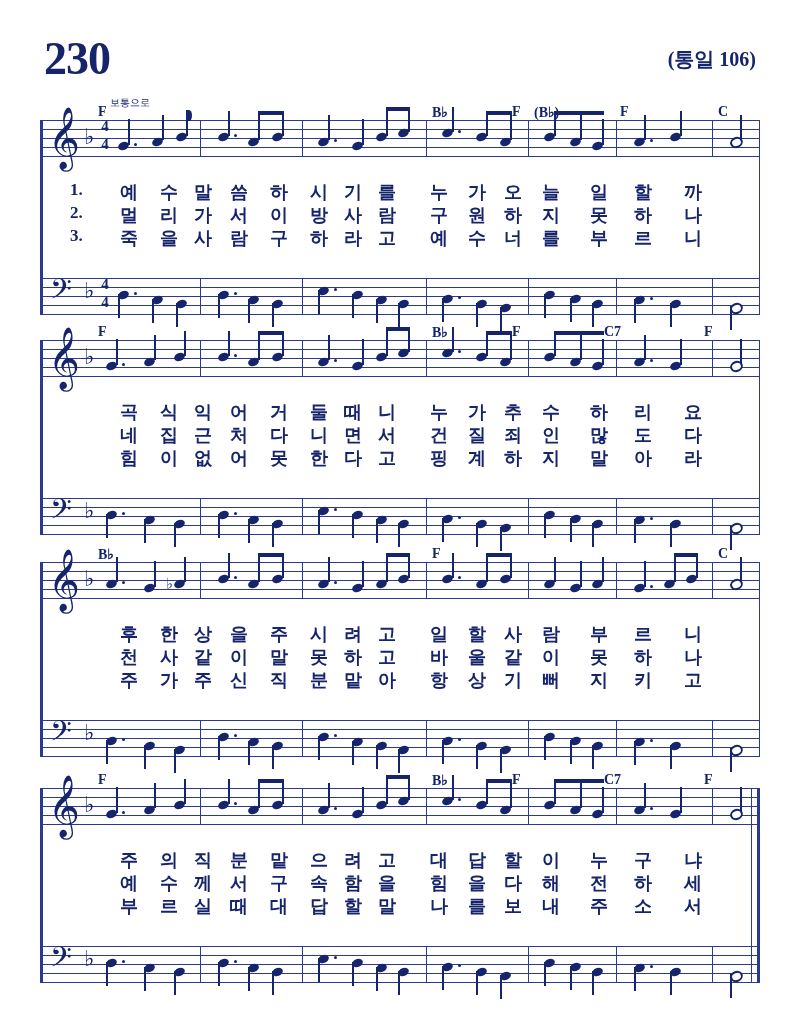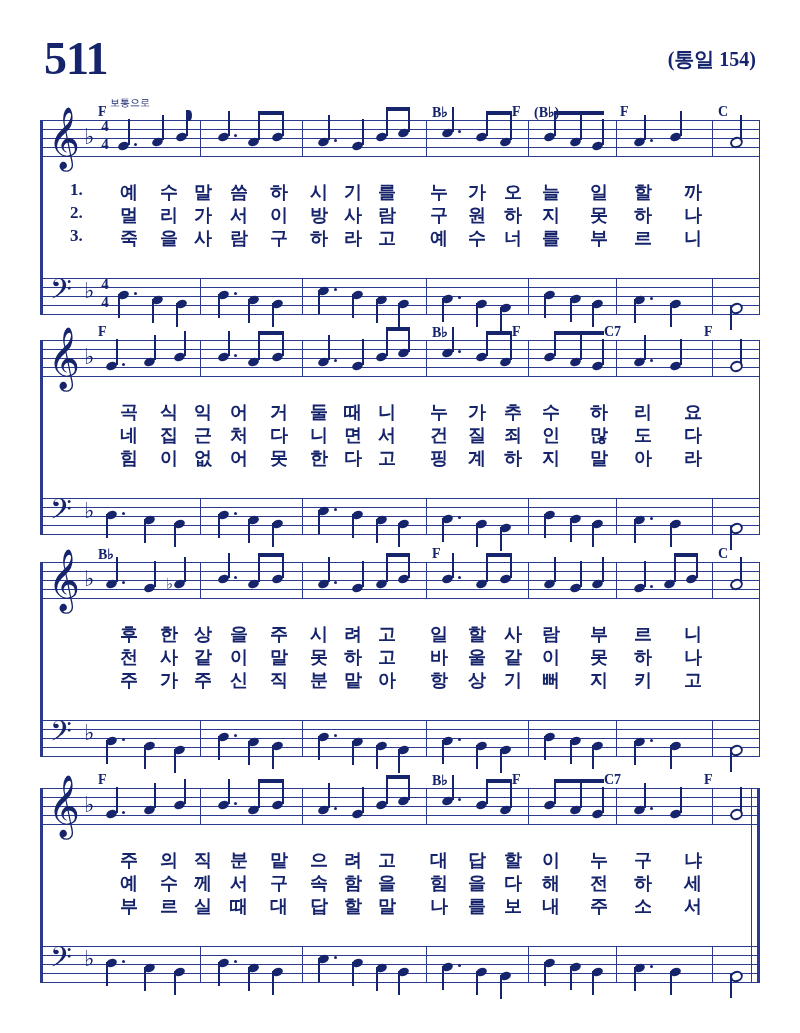--- a/index.html
+++ b/index.html
@@ -247,22 +247,22 @@
     font-size: 18px;
     color: #16246b;
   }
 </style>
 </head>
 <body>
 
 <div class="page">
 
   <div class="header">
-    <div class="hymn-number">511</div>
-    <div class="hymn-alt-number">(통일 154)</div>
+    <div class="hymn-number">230</div>
+    <div class="hymn-alt-number">(통일 106)</div>
   </div>
   <div class="tempo-mark">보통으로</div>
 
   <div class="system sys1">
     <div class="sysbrace"></div>
     <div class="endbar-thin" style="right:0;"></div>
 
     <div class="staff treble-staff">
       <div class="line"></div>
         <div class="line"></div>

